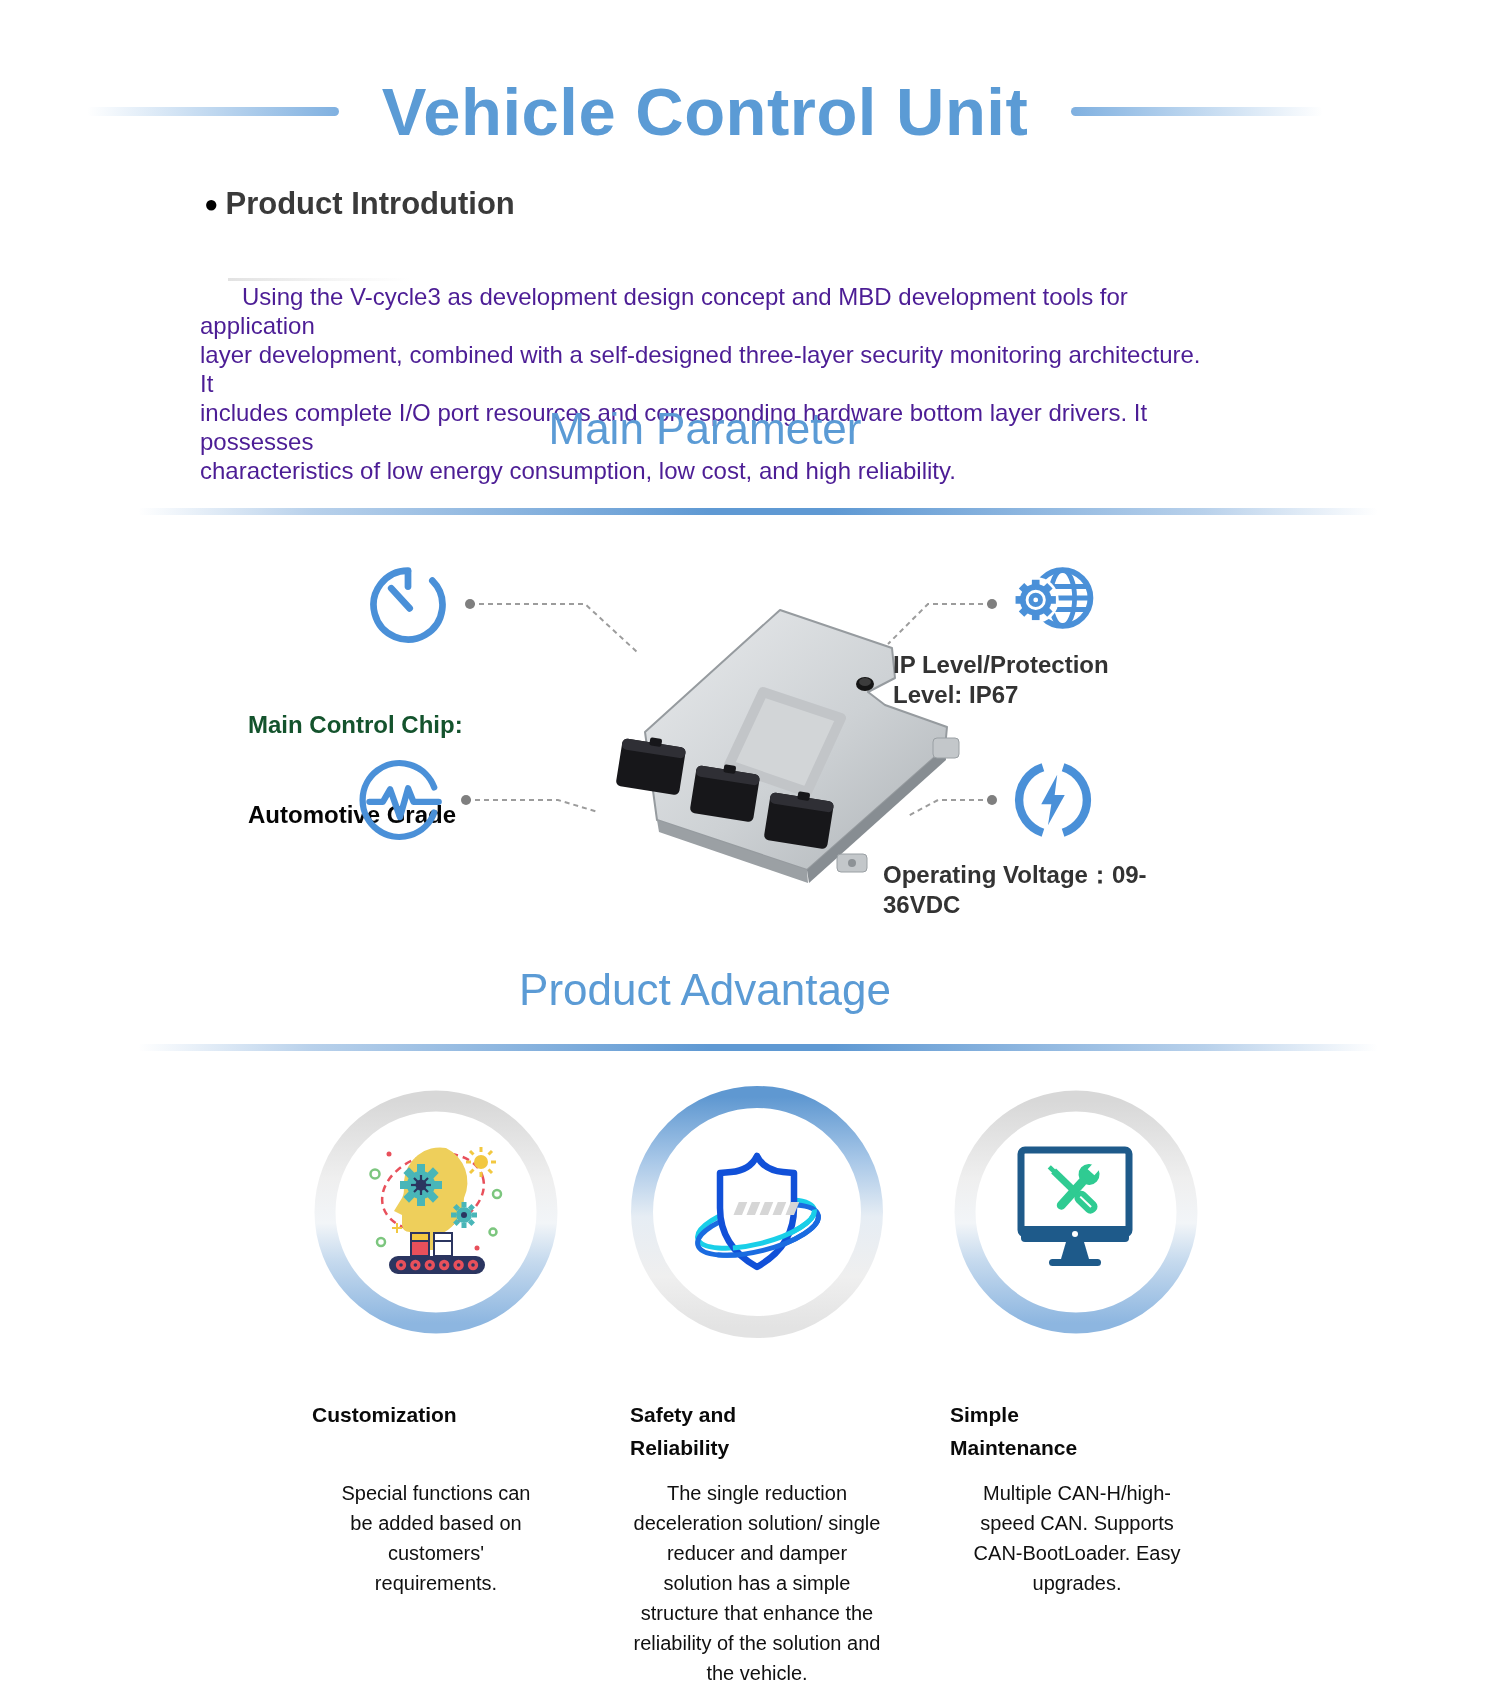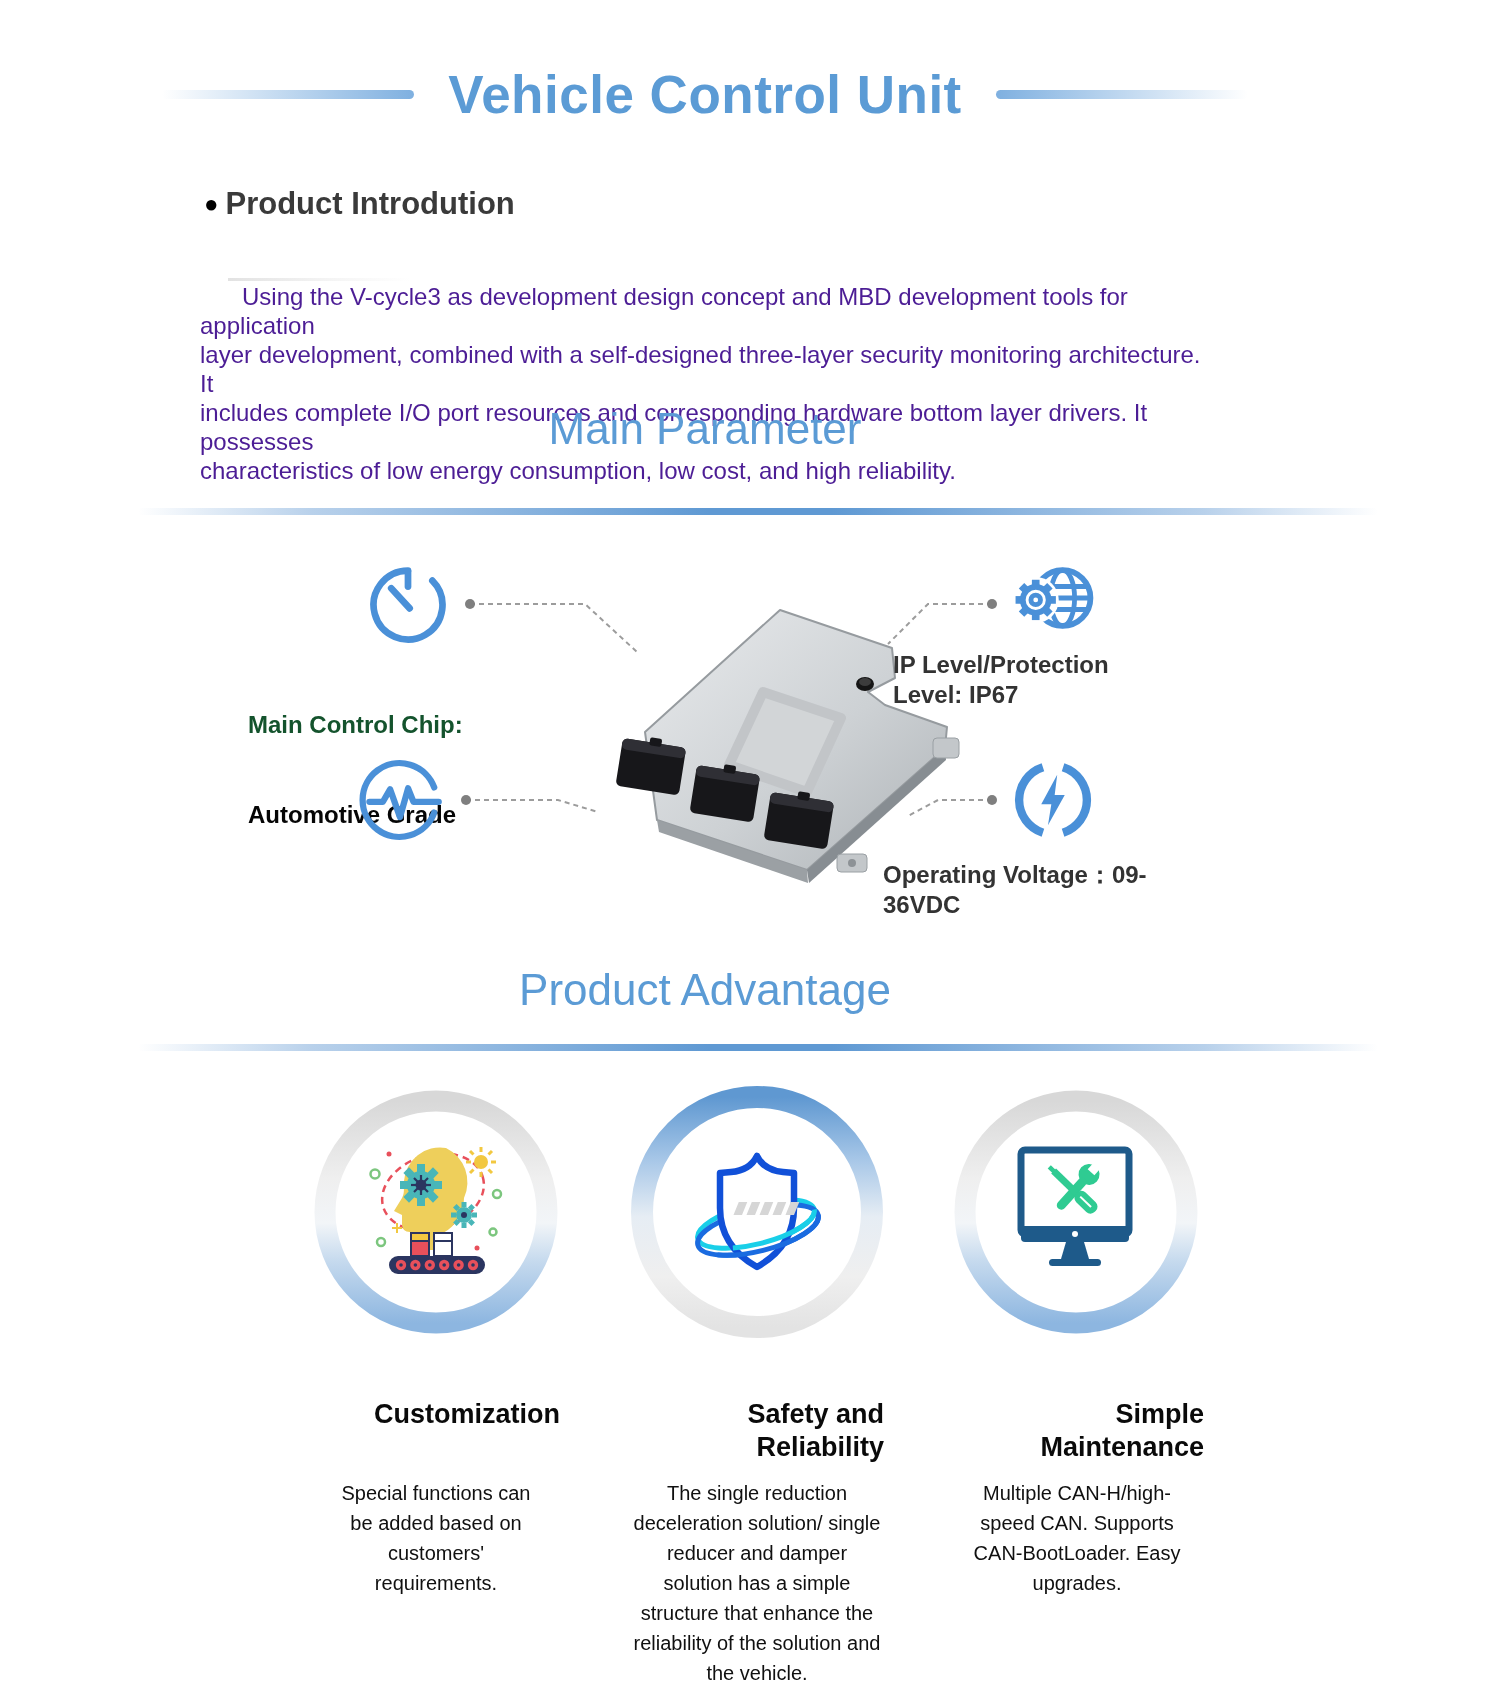--- a/index.html
+++ b/index.html
@@ -3,21 +3,21 @@
 <meta charset="utf-8">
 <style>
   :root { --blue:#5b9bd5; --icon-blue:#4a90d8; }
   html,body { margin:0; padding:0; background:#fff; }
   .page { position:relative; width:1511px; height:1700px; background:#fff;
           font-family:"Liberation Sans", sans-serif; overflow:hidden; }
   .pre { white-space:pre-wrap; }
 
   .title-row { position:absolute; left:0; top:56px; width:1410px; display:flex;
                align-items:center; justify-content:center; gap:26px; }
-  .page-title { font-size:53px; font-weight:bold; color:var(--blue); letter-spacing:.5px; margin:8px; }
+  .page-title { font-size:67px; font-weight:bold; color:var(--blue); letter-spacing:.5px; margin:17px; }
   .title-bar { width:252px; height:9px; border-radius:5px; }
   .title-bar.l { background:linear-gradient(90deg, rgba(133,178,224,0), #7fb0e0); }
   .title-bar.r { background:linear-gradient(270deg, rgba(133,178,224,0), #7fb0e0); }
 
   .intro-heading { position:absolute; left:204px; top:186px; font-size:31px; font-weight:bold;
                    color:#3a3a3a; display:flex; align-items:center; gap:7px; }
   .bullet { font-size:24px; color:#000; line-height:1; }
   .intro-underline { position:absolute; left:228px; top:278px; width:182px; height:3px;
                      background:linear-gradient(90deg,#e2e2e2,#f4f4f4 55%,rgba(244,244,244,0)); }
   .intro-body { position:absolute; left:200px; top:282px; width:1010px; font-size:24px;
@@ -28,21 +28,21 @@
   .divider { position:absolute; left:138px; width:1240px; height:7px; border-radius:4px;
              background:linear-gradient(90deg, rgba(114,163,215,0) 0%, rgba(114,163,215,.5) 14%,
              #5f99d3 46%, #5f99d3 56%, rgba(114,163,215,.5) 86%, rgba(114,163,215,0) 100%); }
 
   .param-icon { position:absolute; }
   .param-label { position:absolute; font-weight:bold; font-size:24px;
                  line-height:30px; color:#333; }
   .param-label .dark { color:#14532d; } .param-label .black { color:#050505; }
 
   .adv-ring { position:absolute; }
-  .adv-title { position:absolute; text-align:right; font-weight:bold; font-size:27px;
+  .adv-title { position:absolute; text-align:left; font-weight:bold; font-size:21px;
                line-height:33px; color:#0a0a0a; }
   .adv-body { position:absolute; text-align:center; font-size:20px; line-height:30px; color:#101010; }
 
   .overlay { position:absolute; left:0; top:0; pointer-events:none; }
 </style>
 </head>
 <body>
 
 <div class="page">
 

